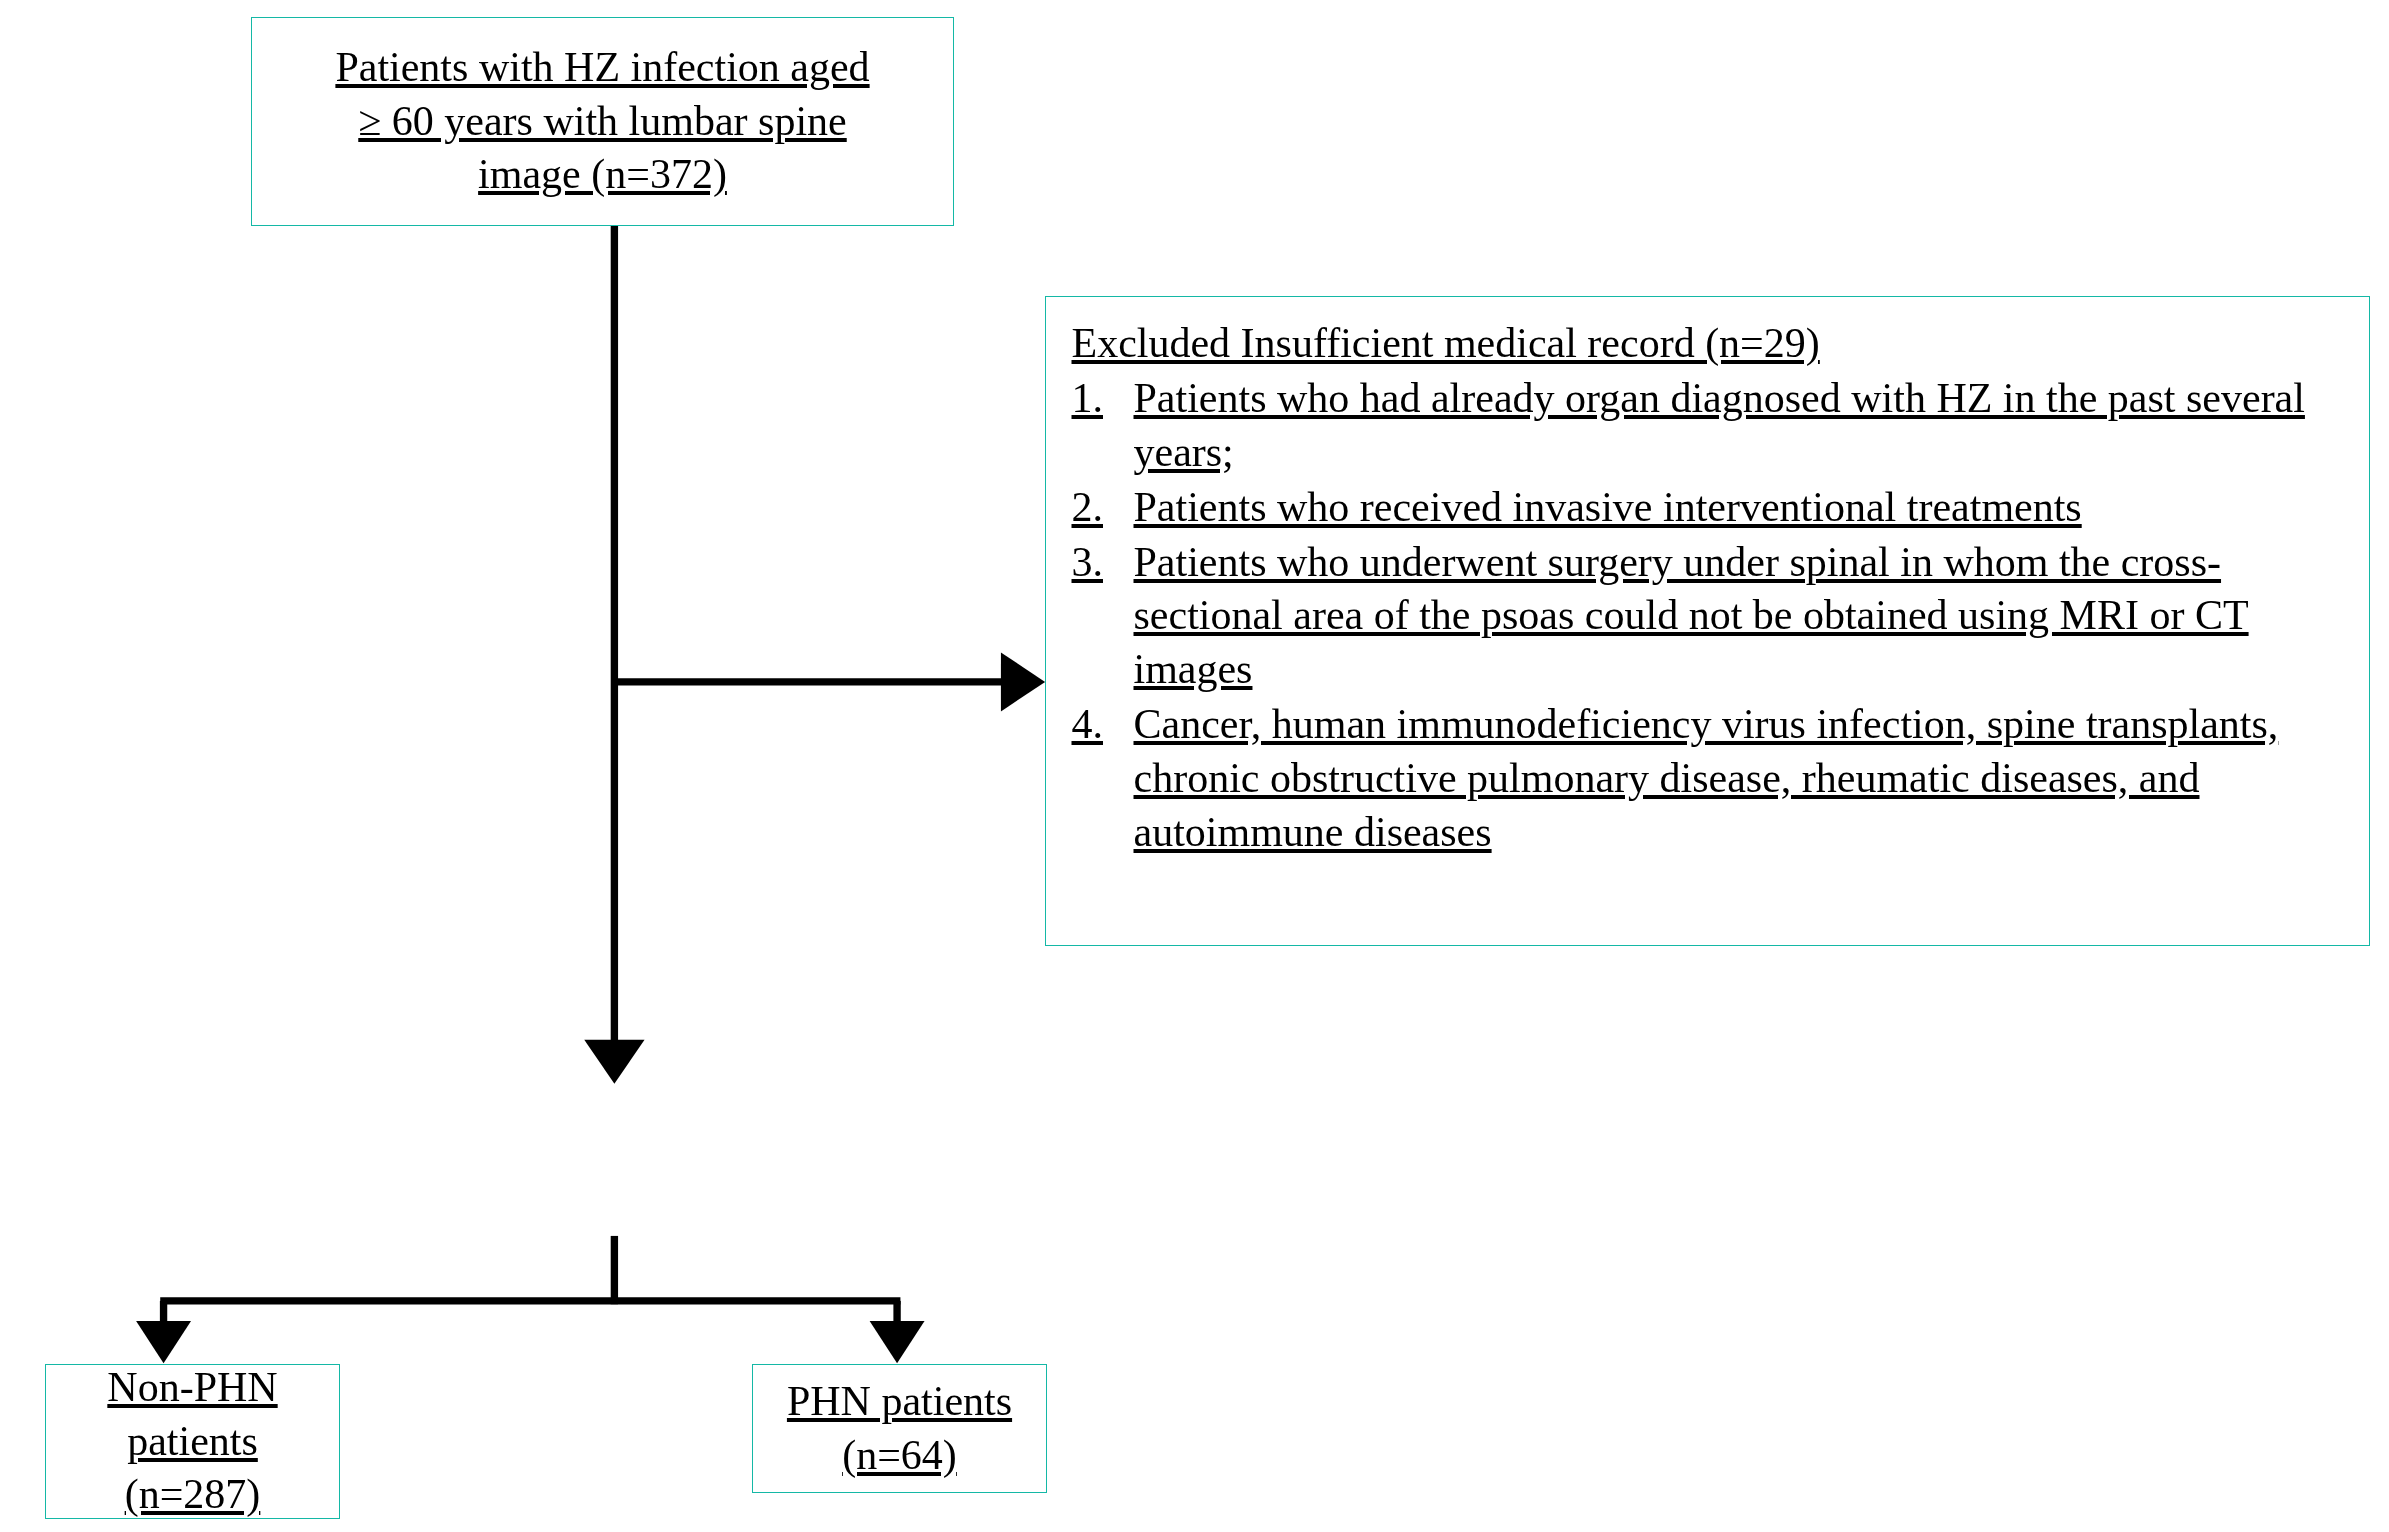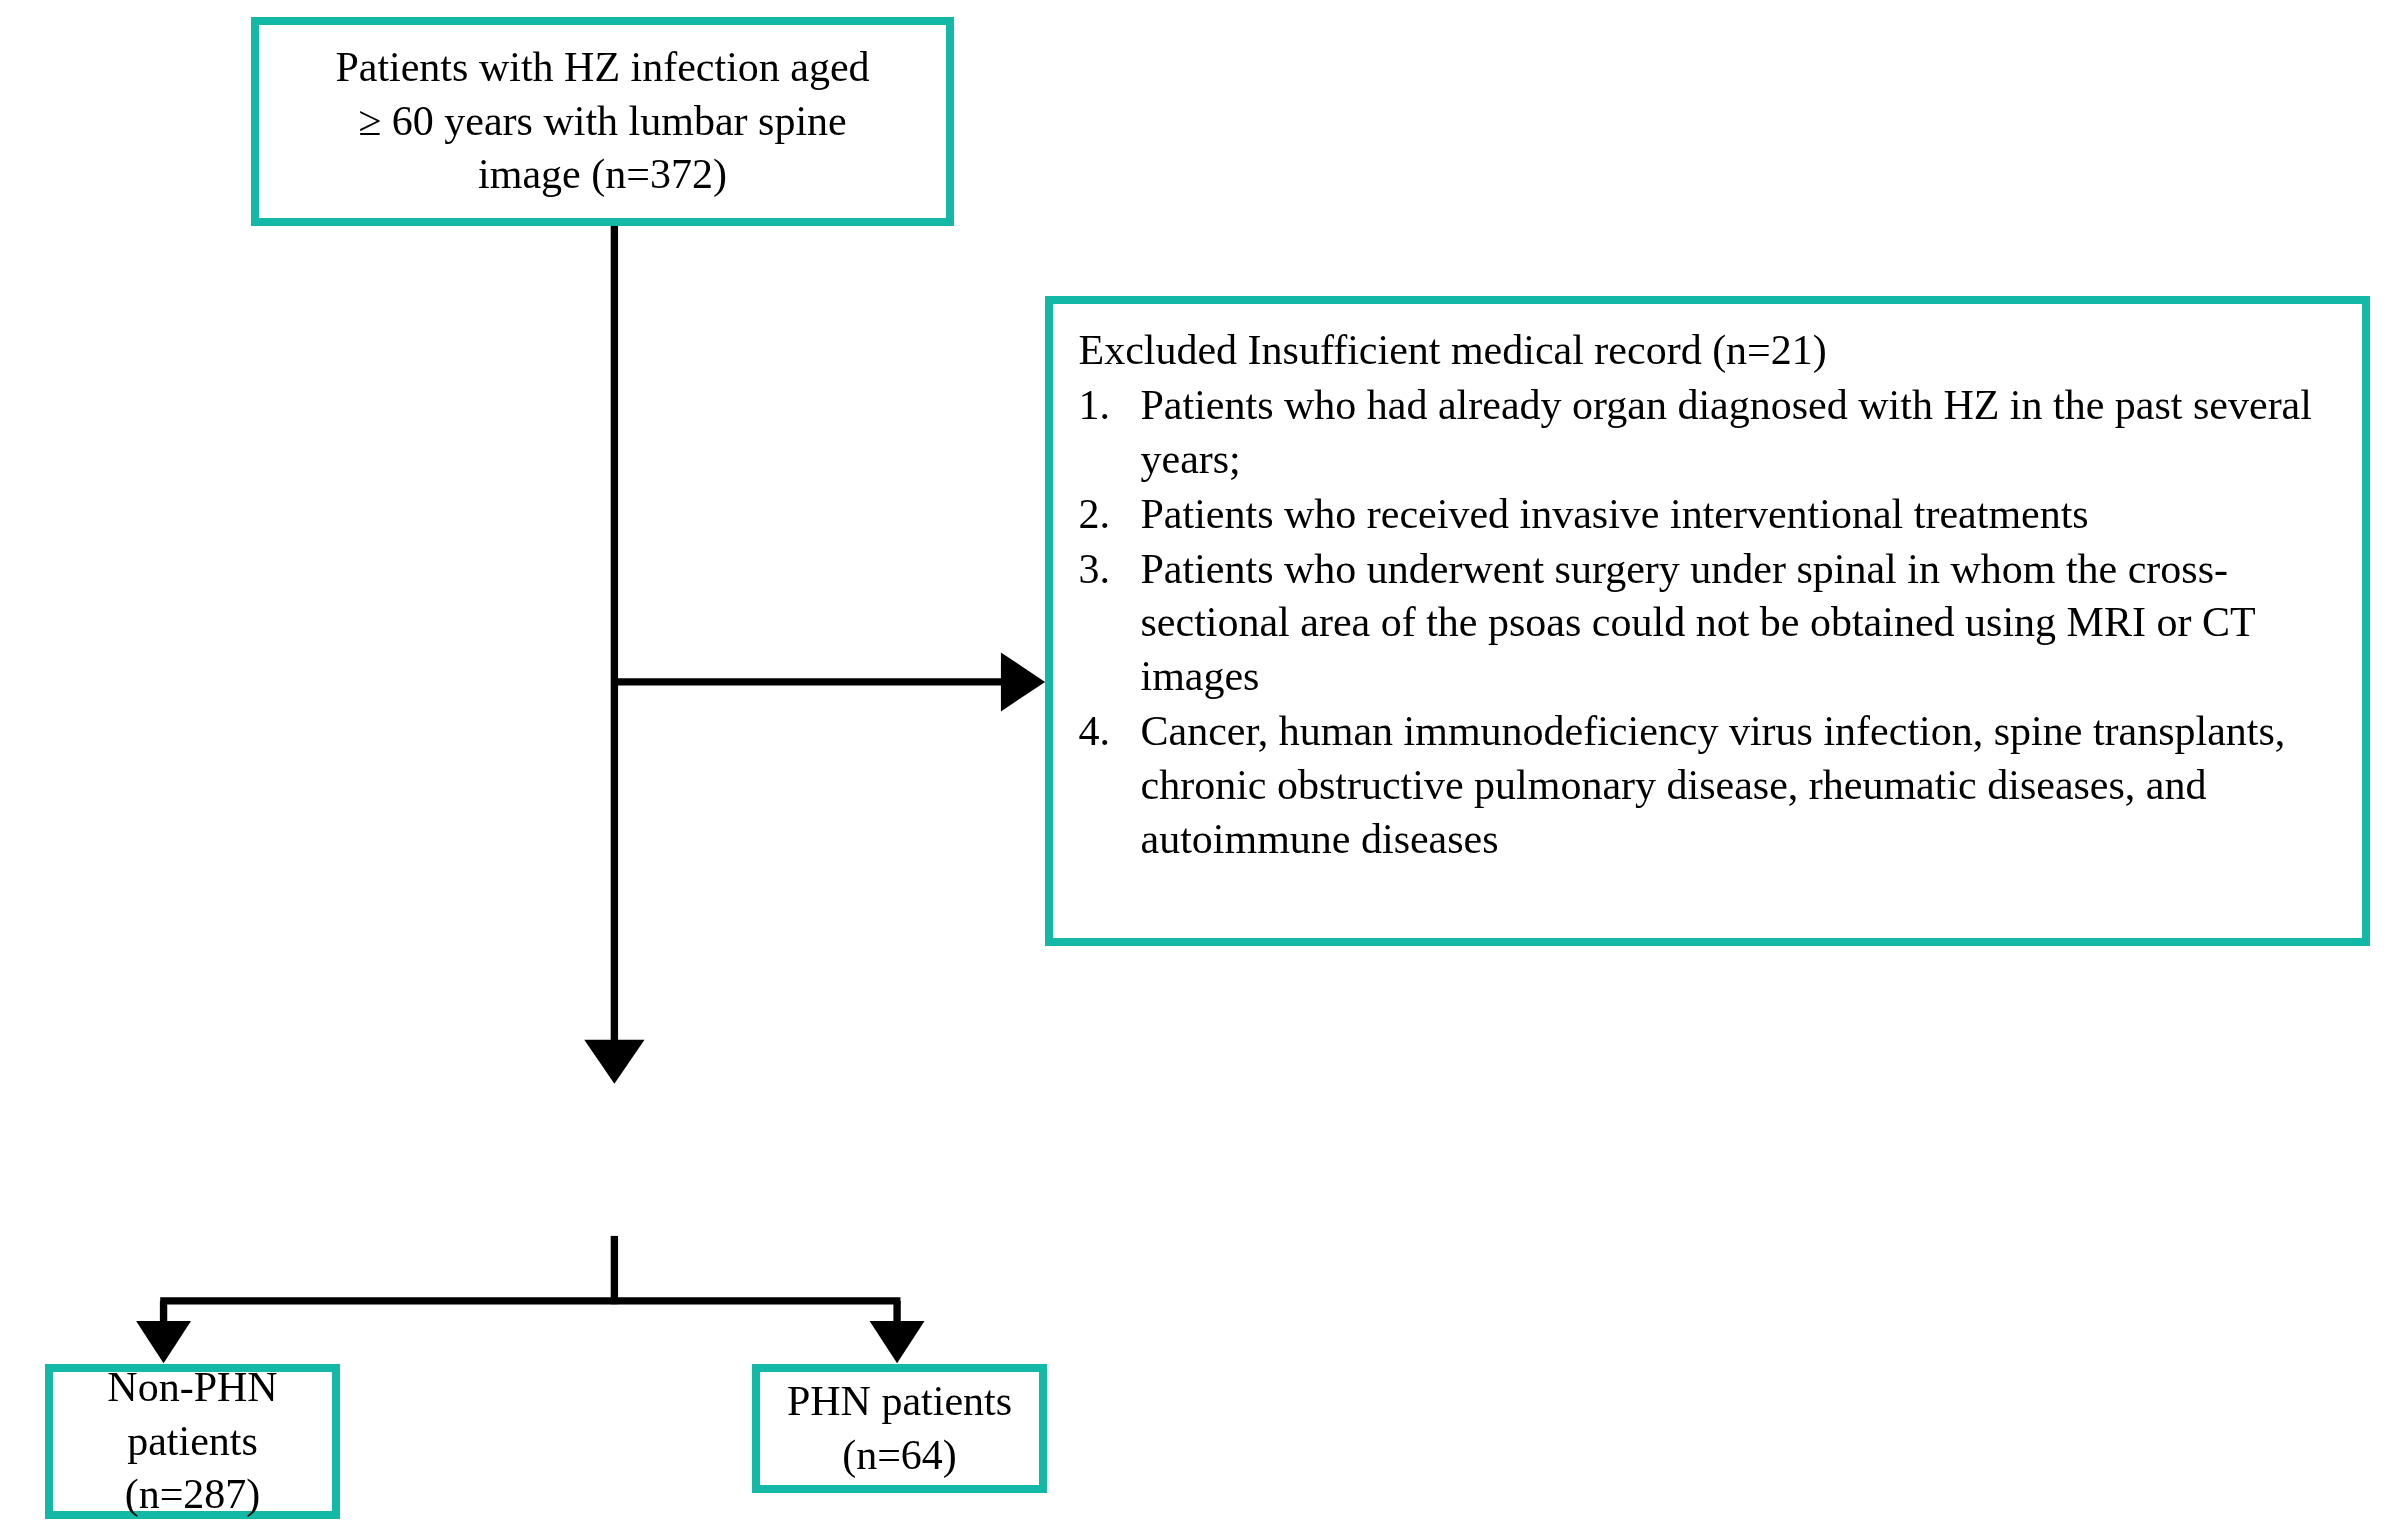--- a/index.html
+++ b/index.html
@@ -19,25 +19,26 @@
   #flow-svg {
     position: absolute;
     left: 0;
     top: 0;
     width: 2389px;
     height: 1532px;
   }
   .node {
     position: absolute;
     box-sizing: border-box;
-    border: 8px solid #14b8a6;
+    border: 1px solid #14b8a6;
     background: #ffffff;
     display: flex;
     flex-direction: column;
     justify-content: center;
+    text-decoration: underline;
   }
   .node-centered {
     align-items: center;
     text-align: center;
   }
   .node-text {
     font-size: 42px;
     line-height: 1.28;
     white-space: pre-line;
   }
@@ -134,21 +135,21 @@
     <polygon points="1339,2035 1298,1972 1380,1972" fill="#000000"></polygon>
   </svg>
 
   <div id="box-eligible" class="node node-centered">
     <div class="node-text">Patients with HZ infection aged
 ≥ 60 years with lumbar spine
 image (n=372)</div>
   </div>
 
   <div id="box-excluded" class="node">
-    <div id="excluded-heading">Excluded Insufficient medical record (n=21)</div>
+    <div id="excluded-heading">Excluded Insufficient medical record (n=29)</div>
     <ol id="excluded-list">
       <li>
         <span class="li-marker">1.</span>
         <span class="li-body">Patients who had already organ diagnosed with HZ in the past several years;</span>
       </li>
       <li>
         <span class="li-marker">2.</span>
         <span class="li-body">Patients who received invasive interventional treatments</span>
       </li>
       <li>

